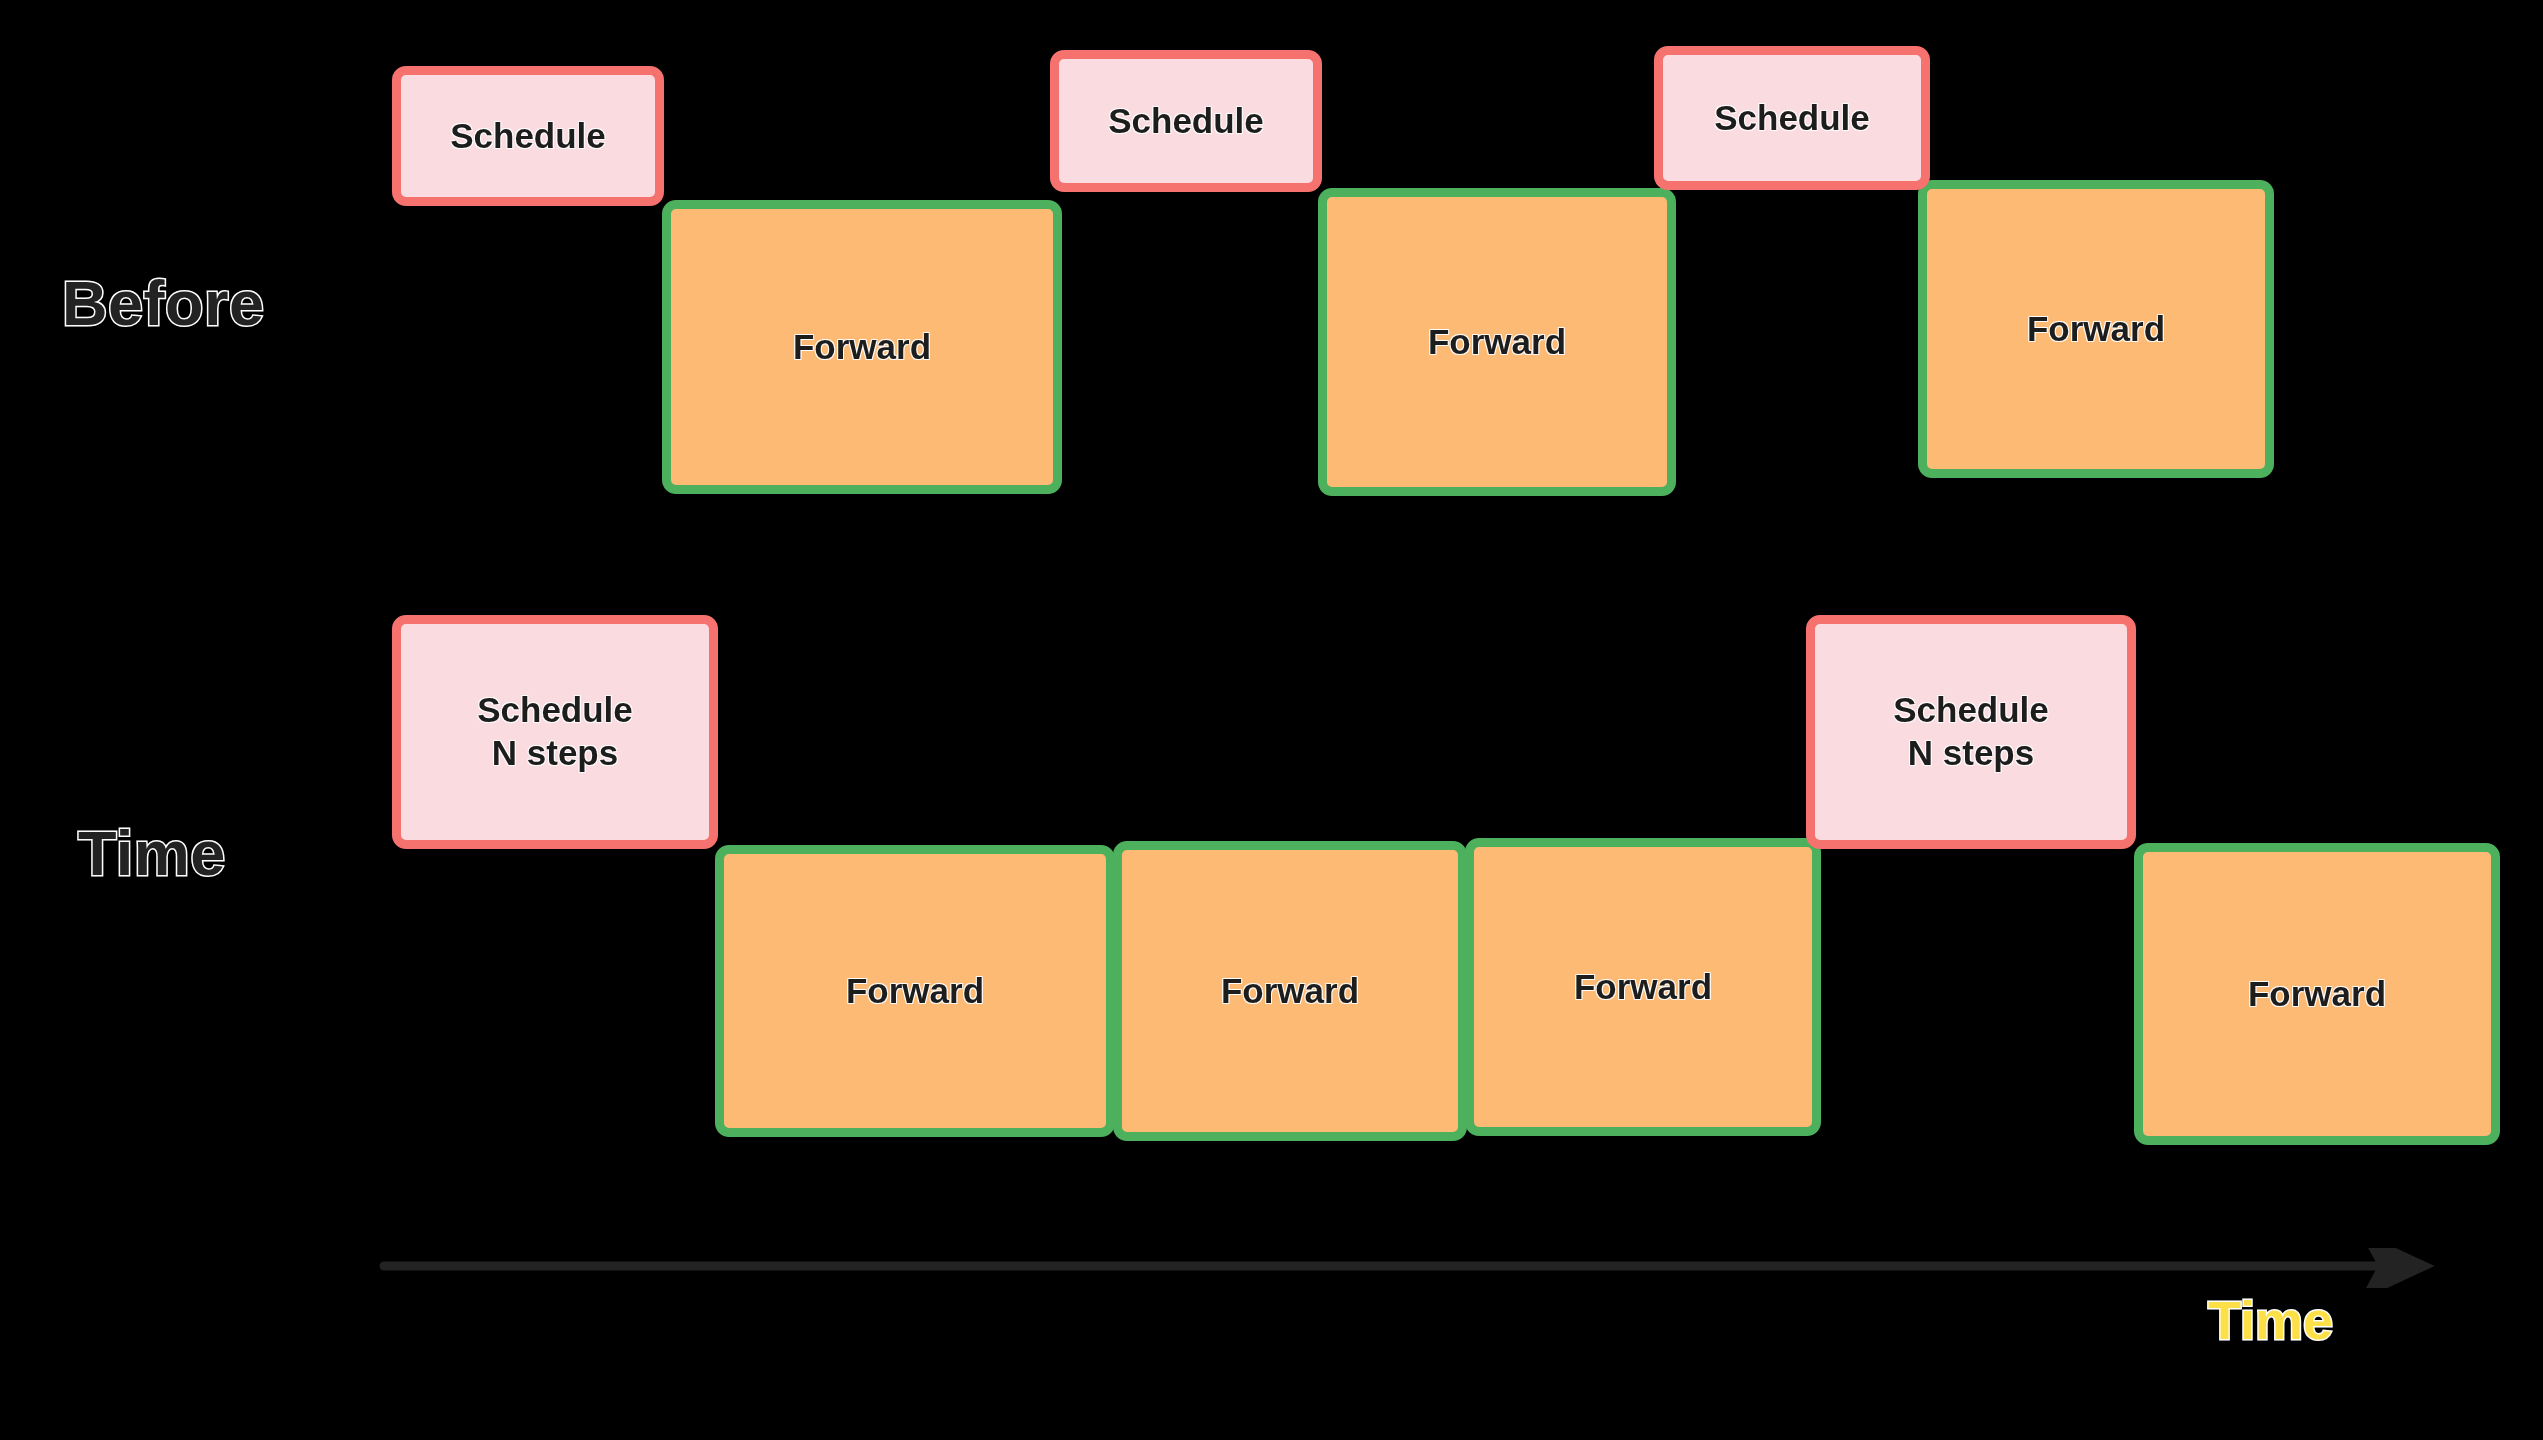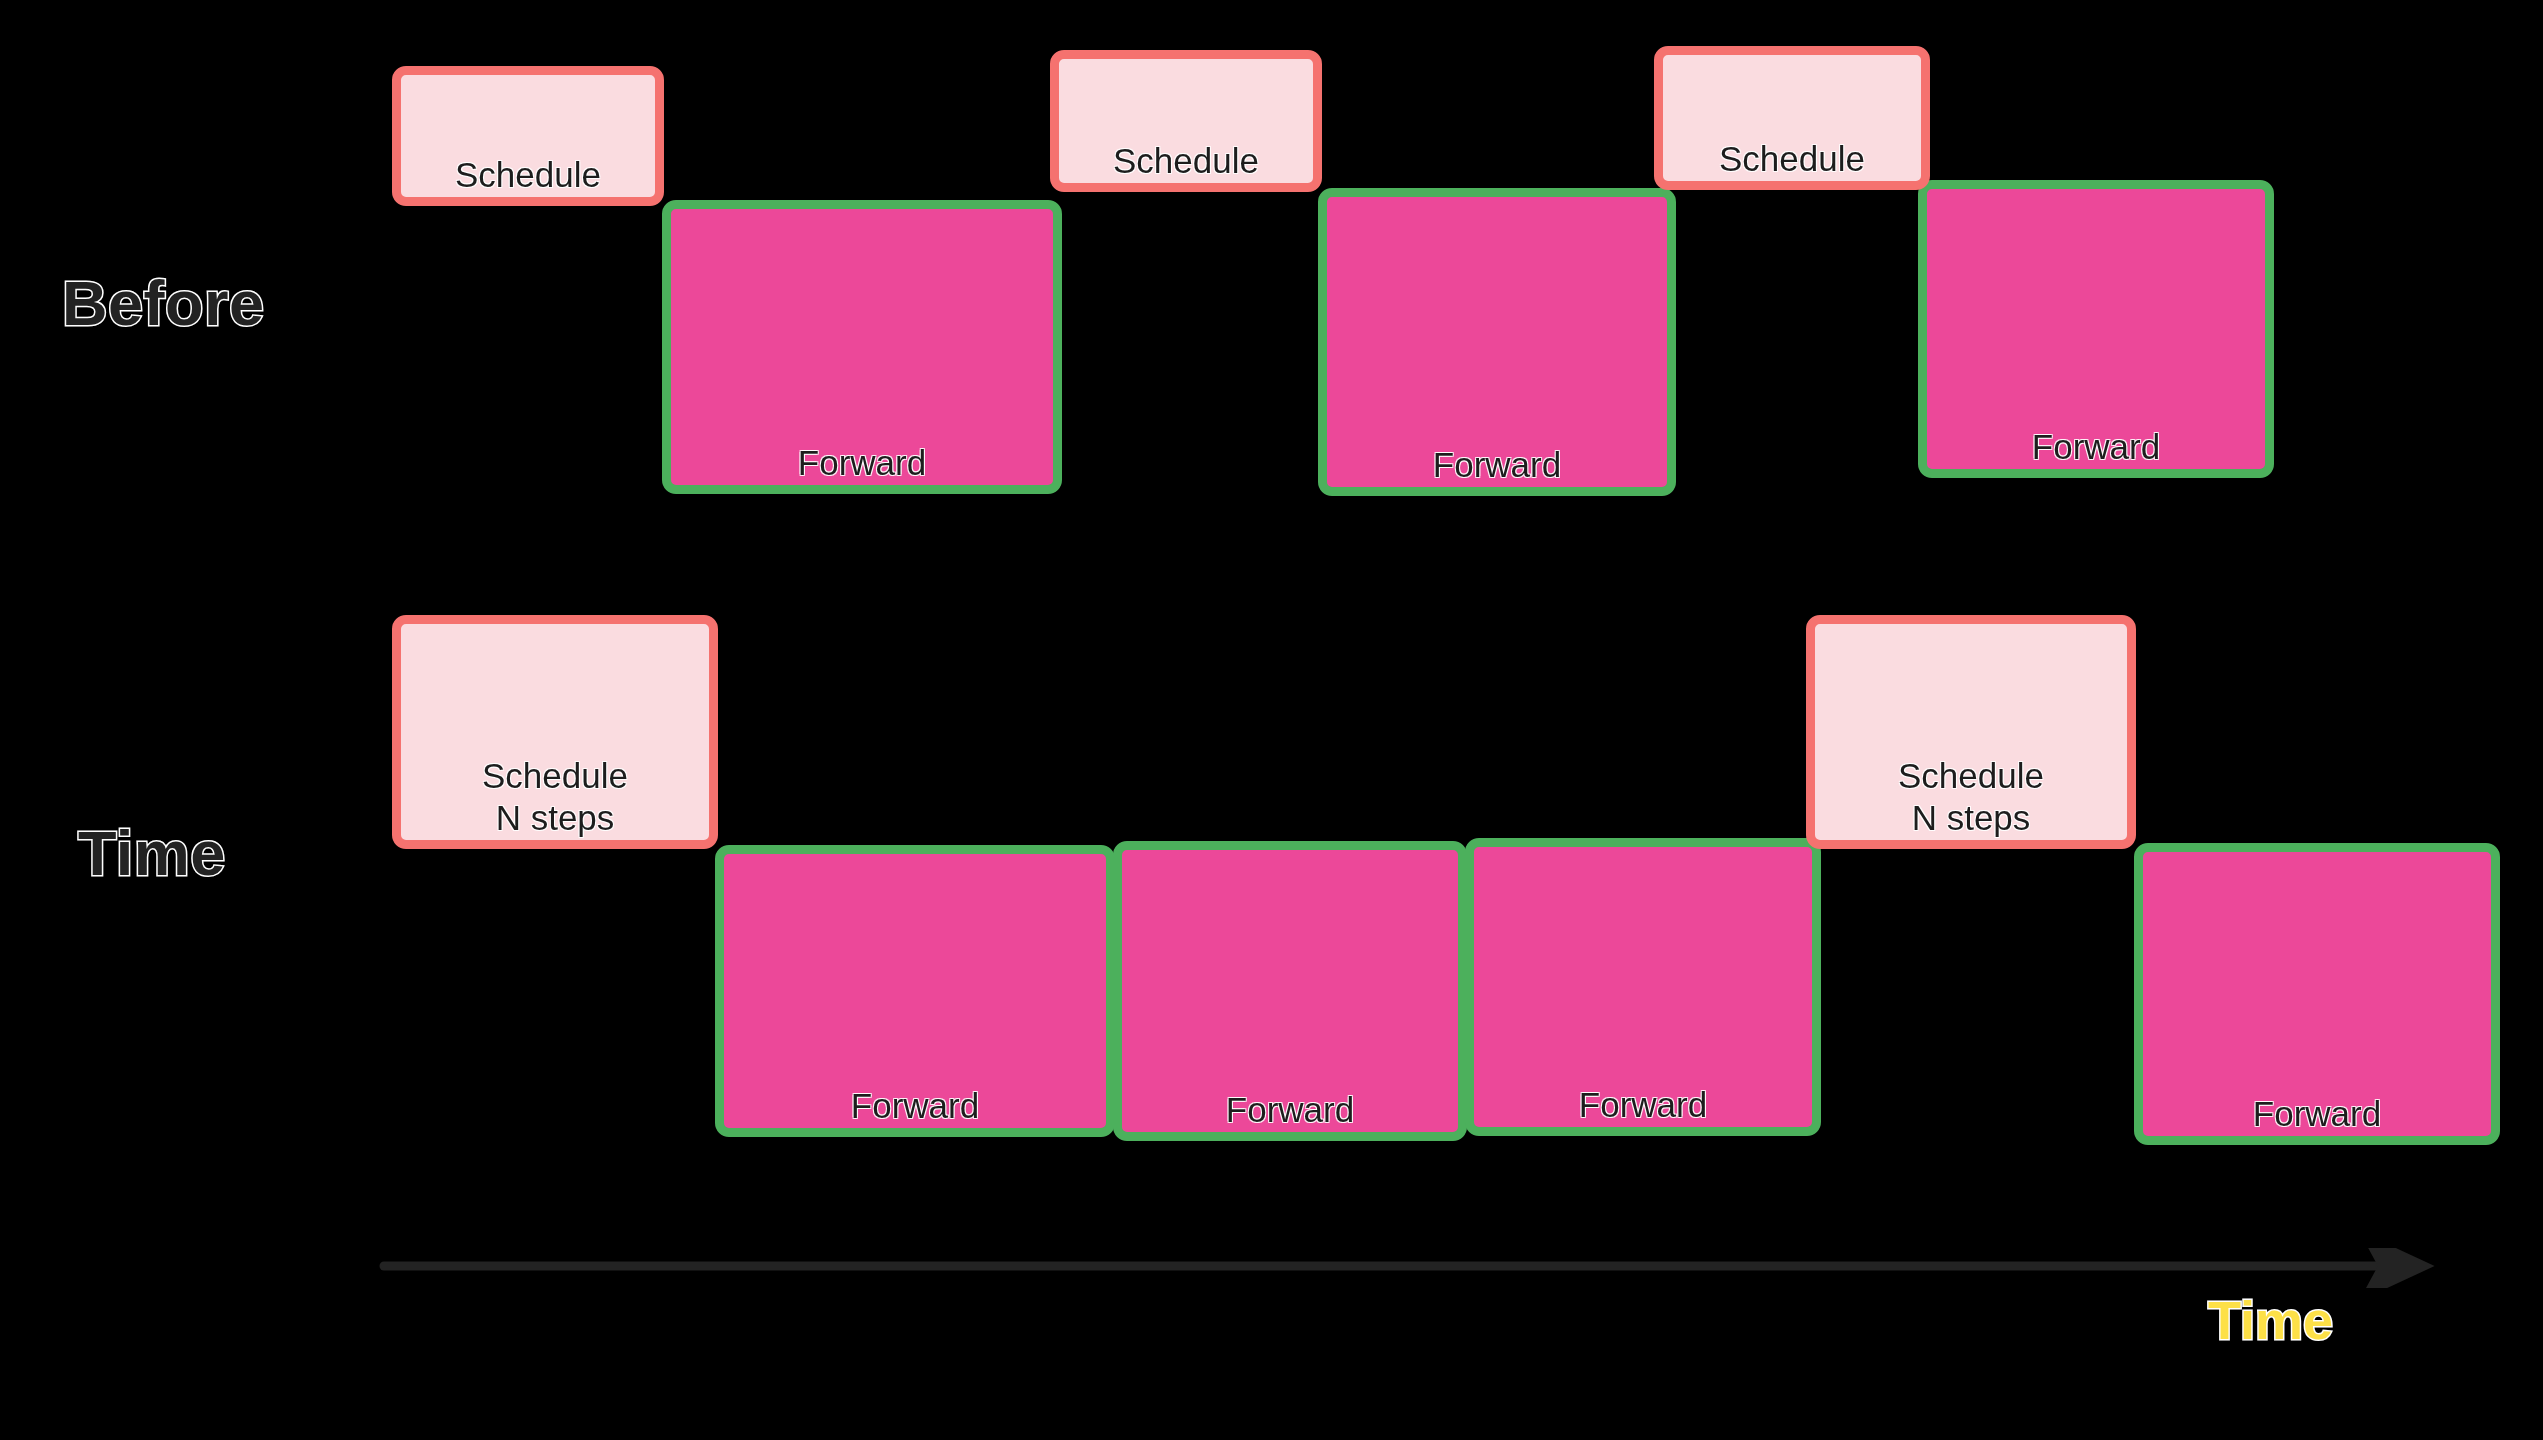--- a/index.html
+++ b/index.html
@@ -47,45 +47,45 @@
     -webkit-text-stroke: 3px #ffffff;
     paint-order: stroke fill;
     white-space: nowrap;
     line-height: 1;
   }
 
   
   .node {
     position: absolute;
     display: flex;
-    align-items: flex-end;
+    align-items: center;
     justify-content: center;
     text-align: center;
     border-radius: 14px;
     border-style: solid;
     border-width: 9px;
     font-size: 35px;
-    font-weight: 400;
+    font-weight: 700;
     line-height: 1.22;
     color: #1d1d1d;
     text-shadow:
        1px  1px 0 rgba(255,255,255,0.85),
       -1px  1px 0 rgba(255,255,255,0.85),
        1px -1px 0 rgba(255,255,255,0.85),
       -1px -1px 0 rgba(255,255,255,0.85);
     white-space: pre-line;
     user-select: none;
   }
   .node.schedule {
     background: #fadce0;
     border-color: #f5726f;
     z-index: 3;
   }
   .node.forward {
-    background: #ec4899;
+    background: #fdba74;
     border-color: #4cb05c;
     z-index: 2;
   }
 
   
   .time-axis {
     position: absolute;
     left: 370px;
     top: 1248px;
     width: 2080px;

